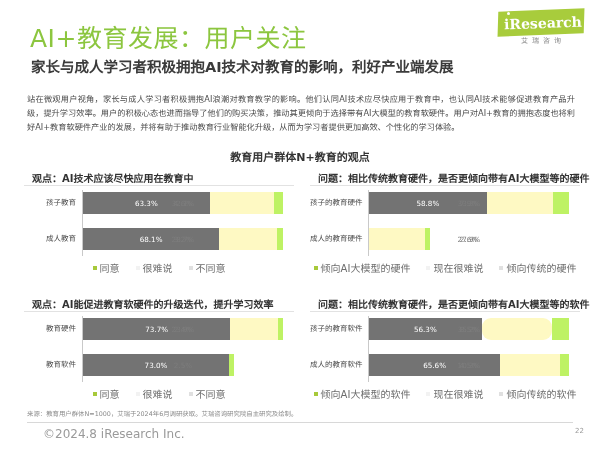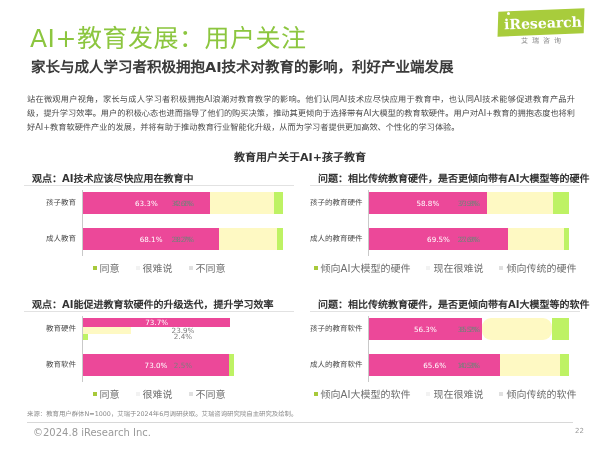--- a/index.html
+++ b/index.html
@@ -198,21 +198,21 @@
   }
   .seg {
     height: 22px;
     display: flex;
     align-items: center;
     justify-content: center;
     font-size: 7.2px;
     white-space: nowrap;
     box-sizing: border-box;
   }
-  .seg.s0 { background: #ec4899; color: #ffffff; }
+  .seg.s0 { background: #737373; color: #ffffff; }
   .seg.s1 { background: #fef9c3; color: #7d7d7d; }
   .seg.s2 { background: #bef264; color: #7d7d7d; }
   .seg .seg-val { position: relative; }
   .seg.s1 .seg-val, .seg.s2 .seg-val {
     position: absolute;
     left: 50%;
     transform: translateX(-50%);
   }
 
   .legend {
@@ -262,23 +262,23 @@
   .footer-rule {
     position: absolute;
     left: 27px;
     top: 19px;
     width: 546px;
     height: 1px;
     background: #d8d8d8;
   }
   .copyright {
     position: absolute;
-    left: 33px;
+    left: 43px;
     top: 24px;
-    font-size: 10px;
+    font-size: 12px;
     color: #9a9a9a;
     white-space: nowrap;
   }
   .page-number {
     position: absolute;
     right: 16px;
     top: 24px;
     font-size: 7px;
     color: #9a9a9a;
   }
@@ -293,21 +293,21 @@
   <div class="logo-wrap">
     <div class="logo-shape"></div>
     <div class="logo-dot"></div>
     <div class="logo-text">iResearch</div>
     <div class="logo-cn">艾瑞咨询</div>
   </div>
 </div>
 
 <div class="body-text">站在微观用户视角，家长与成人学习者积极拥抱AI浪潮对教育教学的影响。他们认同AI技术应尽快应用于教育中，也认同AI技术能够促进教育产品升级，提升学习效率。用户的积极心态也进而指导了他们的购买决策，推动其更倾向于选择带有AI大模型的教育软硬件。用户对AI+教育的拥抱态度也将利好AI+教育软硬件产业的发展，并将有助于推动教育行业智能化升级，从而为学习者提供更加高效、个性化的学习体验。</div>
 
-<div class="section-heading">教育用户关于AI+孩子教育</div>
+<div class="section-heading">教育用户群体N+教育的观点</div>
 
 <div class="chart-grid" id="chart-grid">
     <div class="chart-card c0">
       <div class="chart-title">观点：AI技术应该尽快应用在教育中</div>
       <div class="chart-title-rule"></div>
       <div class="plot">
         <div class="axis-line" style="left: 58px;"></div>
         <div class="bar-row r0">
           <div class="cat-label" style="width: 52px;">孩子教育</div>
           <div class="track" style="left: 59px; width: 200px;">
@@ -367,23 +367,20 @@
               <span class="seg-val">33.3%</span>
             </div>
             <div class="seg s2" style="width: 15.8px;">
               <span class="seg-val">7.9%</span>
             </div>
           </div>
         </div>
         <div class="bar-row r1">
           <div class="cat-label" style="width: 52px;">成人的教育硬件</div>
           <div class="track" style="left: 59px; width: 200px;">
-            <div class="seg s0" style="width: 139px;">
-              <span class="seg-val">69.5%</span>
-            </div>
             <div class="seg s1" style="width: 55.8px;">
               <span class="seg-val">27.9%</span>
             </div>
             <div class="seg s2" style="width: 5.2px;">
               <span class="seg-val">2.6%</span>
             </div>
           </div>
         </div>
       </div>
       <div class="legend">
@@ -401,21 +398,21 @@
         </div>
       </div>
     </div>
     <div class="chart-card c2">
       <div class="chart-title">观点：AI能促进教育软硬件的升级迭代，提升学习效率</div>
       <div class="chart-title-rule"></div>
       <div class="plot">
         <div class="axis-line" style="left: 58px;"></div>
         <div class="bar-row r0">
           <div class="cat-label" style="width: 52px;">教育硬件</div>
-          <div class="track" style="left: 59px; width: 200px; flex-direction: column;">
+          <div class="track" style="left: 59px; width: 200px;">
             <div class="seg s0" style="width: 147.4px;">
               <span class="seg-val">73.7%</span>
             </div>
             <div class="seg s1" style="width: 47.8px;">
               <span class="seg-val">23.9%</span>
             </div>
             <div class="seg s2" style="width: 4.8px;">
               <span class="seg-val">2.4%</span>
             </div>
           </div>

